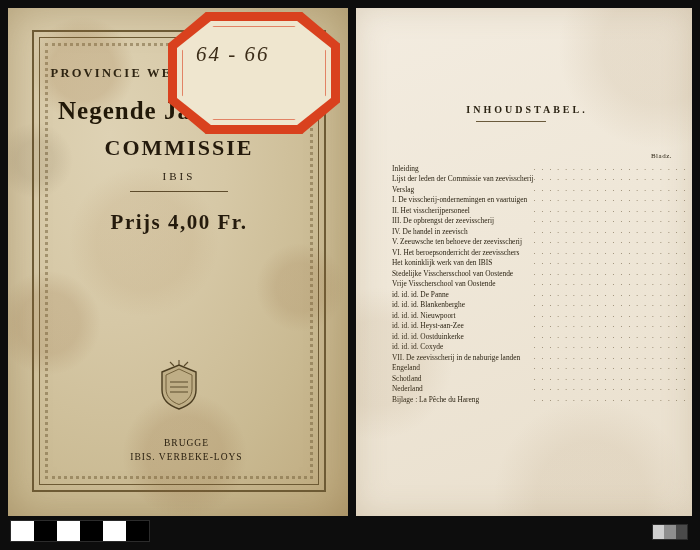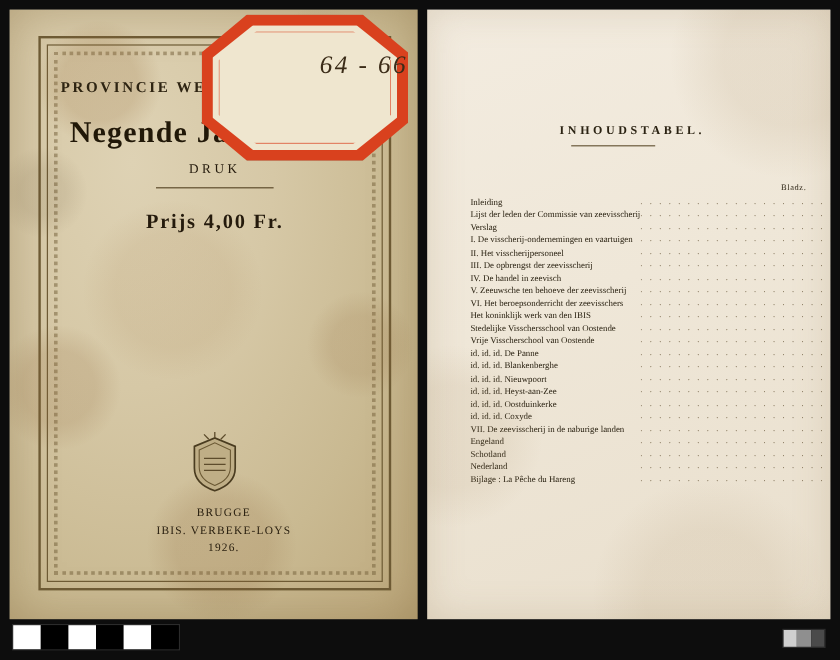--- a/index.html
+++ b/index.html
@@ -116,21 +116,21 @@
     width: 36%;
     margin: 0 auto 18px auto;
     border-top: 1px solid #5e4c2c;
   }
   .t-year {
     font-size: 16px;
     letter-spacing: 2px;
     margin-bottom: 18px;
   }
   .t-price {
-    font-size: 17px;
+    font-size: 21px;
     font-weight: bold;
     letter-spacing: 1.5px;
     margin-bottom: 8px;
   }
   .crest {
     position: absolute;
     left: 50%;
     transform: translateX(-50%);
     bottom: 78px;
     width: 46px;
@@ -177,26 +177,27 @@
     content: "";
     position: absolute;
     left: 5px; top: 5px; right: 5px; bottom: 5px;
     clip-path: polygon(22% 0%, 78% 0%, 100% 26%, 100% 74%, 78% 100%, 22% 100%, 0% 74%, 0% 26%);
     border: 1px solid rgba(217,65,30,0.6);
   }
   .stamp-num {
     position: absolute;
     left: 0; right: 0;
     top: 30px;
-    text-align: right;
+    text-align: left;
     font-family: "Liberation Serif", serif;
     font-style: italic;
     font-size: 21px;
     color: #3b2c18;
     letter-spacing: 2px;
+    padding-left: 28px;
   }
 
   
   .toc-page {
     position: absolute;
     left: 356px;
     top: 8px;
     width: 336px;
     height: 508px;
     background: linear-gradient(160deg, #f3ece0 0%, #efe7d8 45%, #e9dfcd 100%);
@@ -288,36 +289,36 @@
 
 <div class="page">
 
   <div class="cover">
     <div class="cover-inner">
       <div class="deco-border"></div>
 
       <div class="cover-text">
         <div class="t-province">PROVINCIE WEST-VLAANDEREN</div>
         <div class="t-negende">Negende Jaarverslag</div>
-        <div class="t-voor">DRUK</div>
+        <div class="t-commissie">COMMISSIE</div>
+        <div class="t-voor">IBIS</div>
         <div class="rule"></div>
         <div class="t-price">Prijs 4,00 Fr.</div>
       </div>
 
       <svg class="crest" viewBox="0 0 46 54">
         <path d="M6 14 L23 7 L40 14 L40 32 C40 42 32 48 23 51 C14 48 6 42 6 32 Z" fill="#bfae86" stroke="#4a3c20" stroke-width="1.4"></path>
         <path d="M10 17 L23 11 L36 17 L36 31 C36 39 30 44 23 46.5 C16 44 10 39 10 31 Z" fill="none" stroke="#6a5833" stroke-width="0.9"></path>
         <path d="M14 24 h18 M14 29 h18 M14 34 h18" stroke="#5d4c2c" stroke-width="1.1"></path>
         <path d="M14 4 l4 4 M23 2 l0 5 M32 4 l-4 4" stroke="#5d4c2c" stroke-width="1.1" fill="none"></path>
       </svg>
 
       <div class="imprint">
         <div>BRUGGE</div>
         <div>IBIS. VERBEKE-LOYS</div>
-        <div>1926.</div>
       </div>
     </div>
 
     <div class="stamp">
       <div class="stamp-oct"></div>
       <div class="stamp-win"></div>
       <div class="stamp-num">64 - 66</div>
     </div>
   </div>
 

